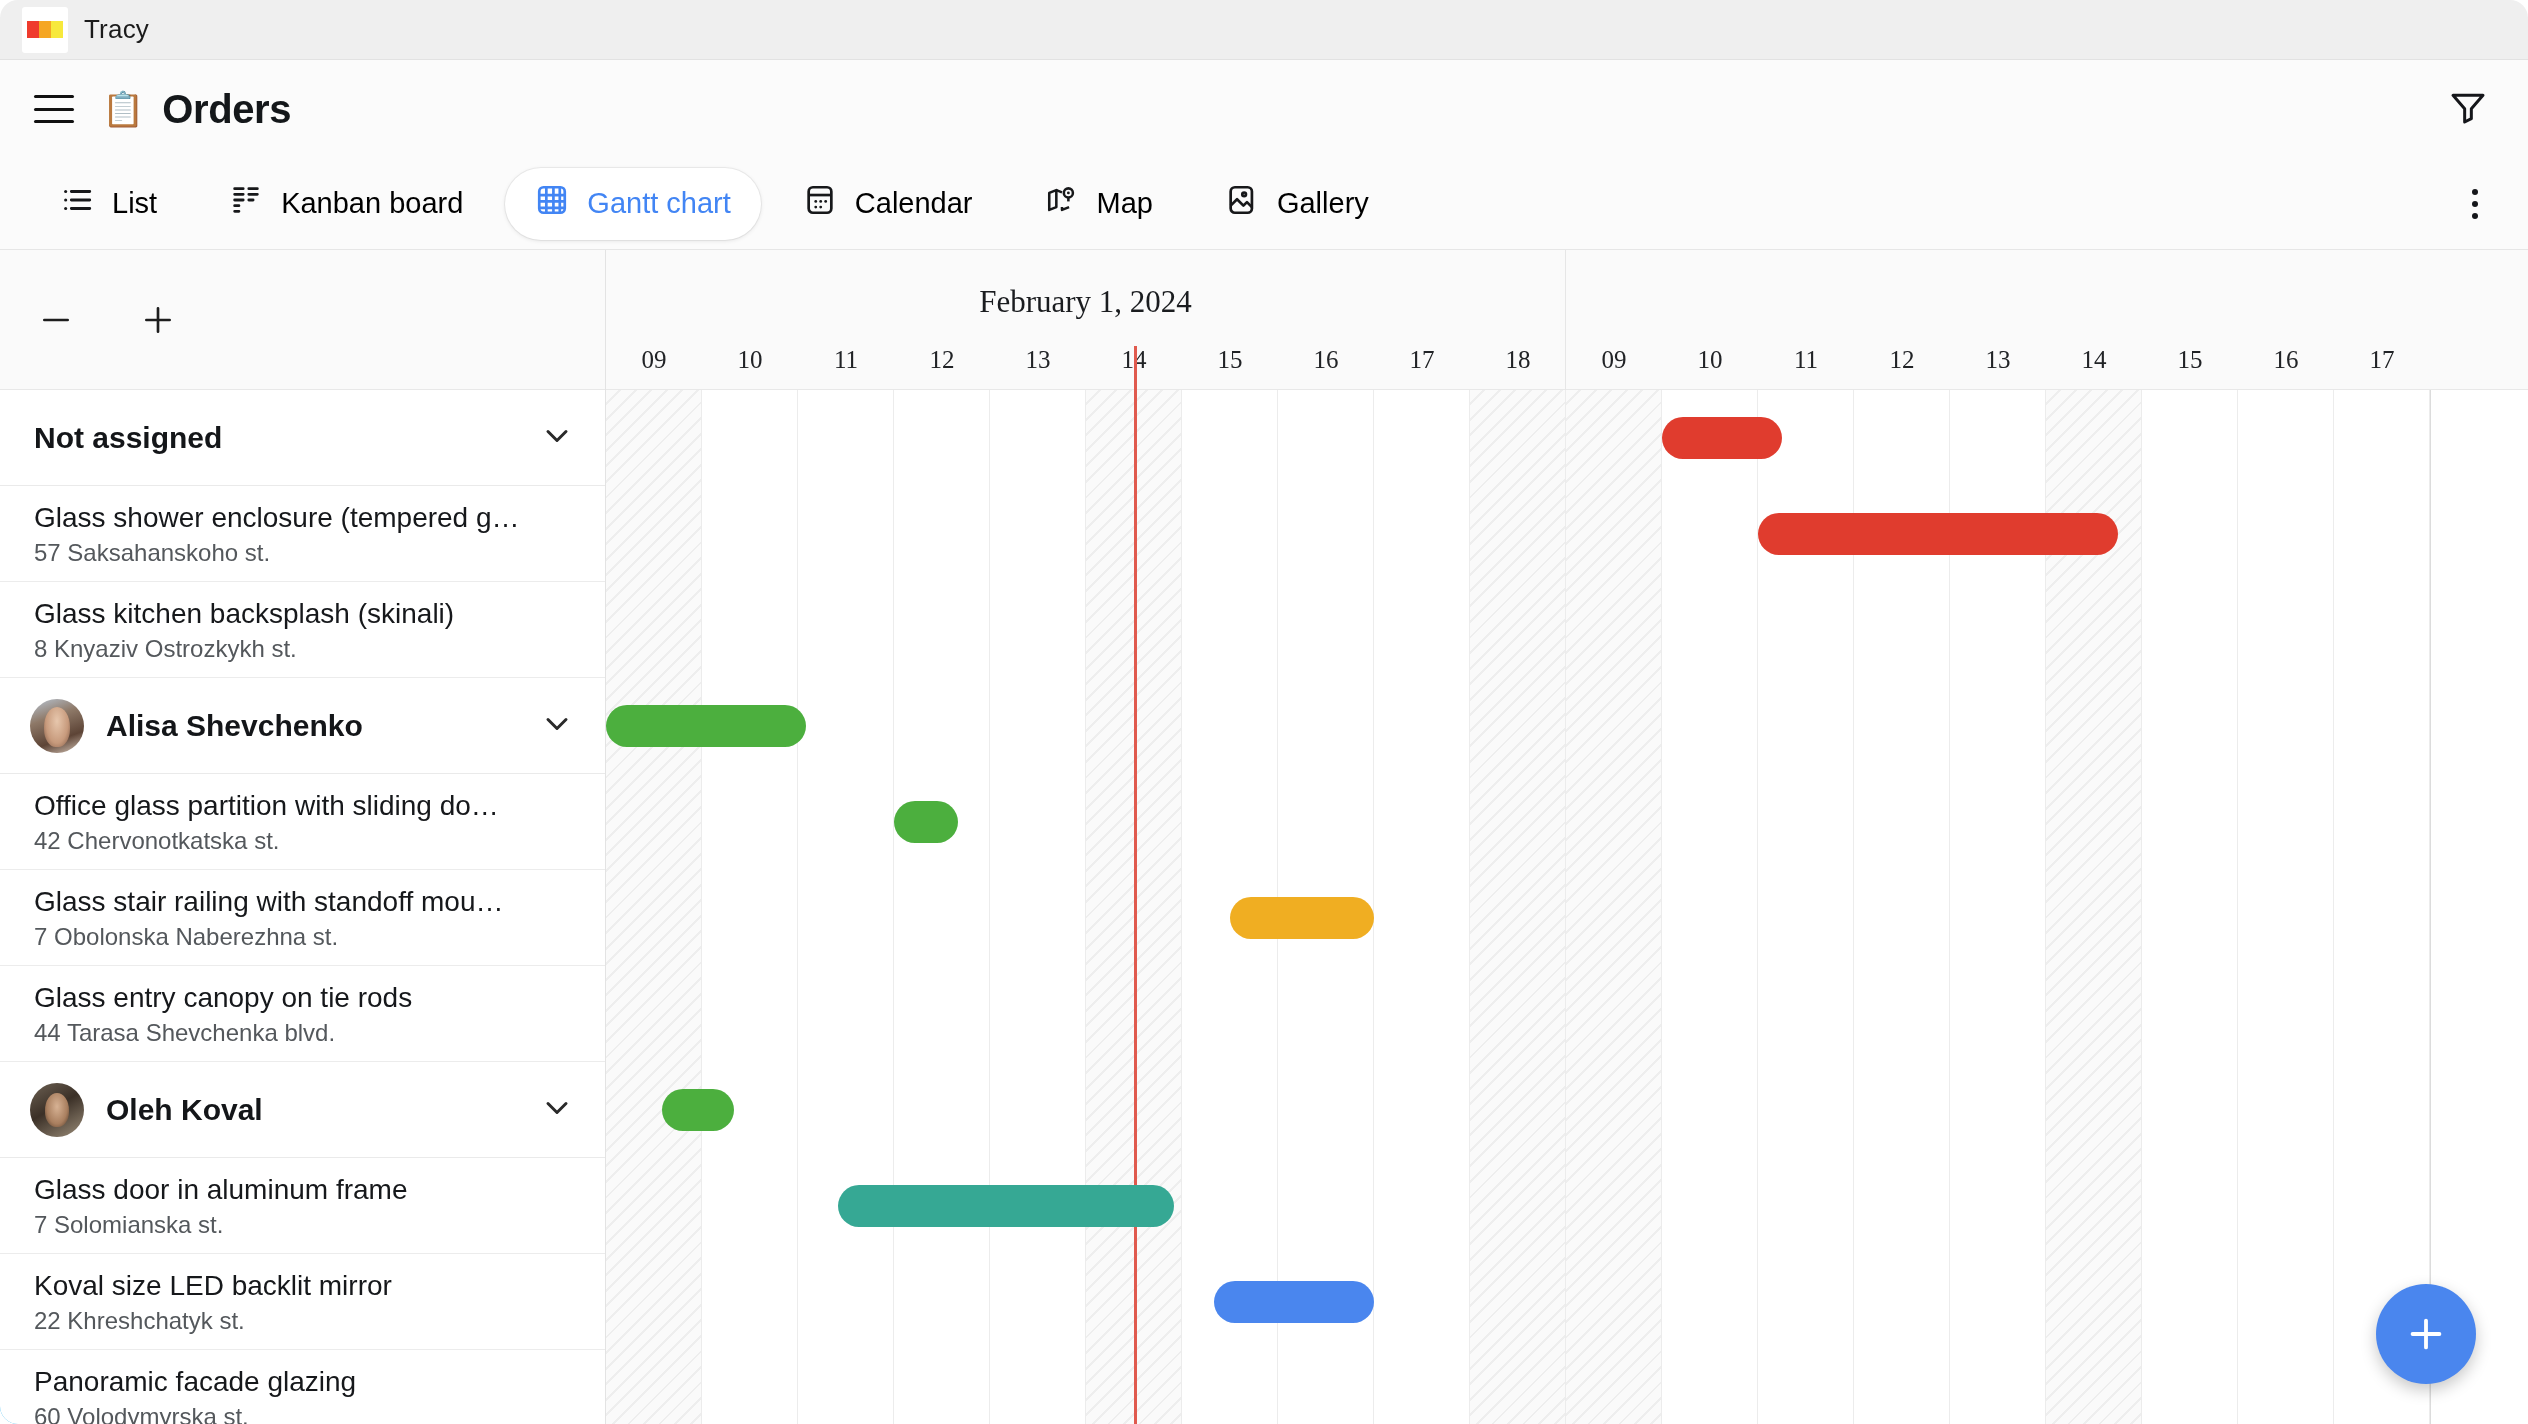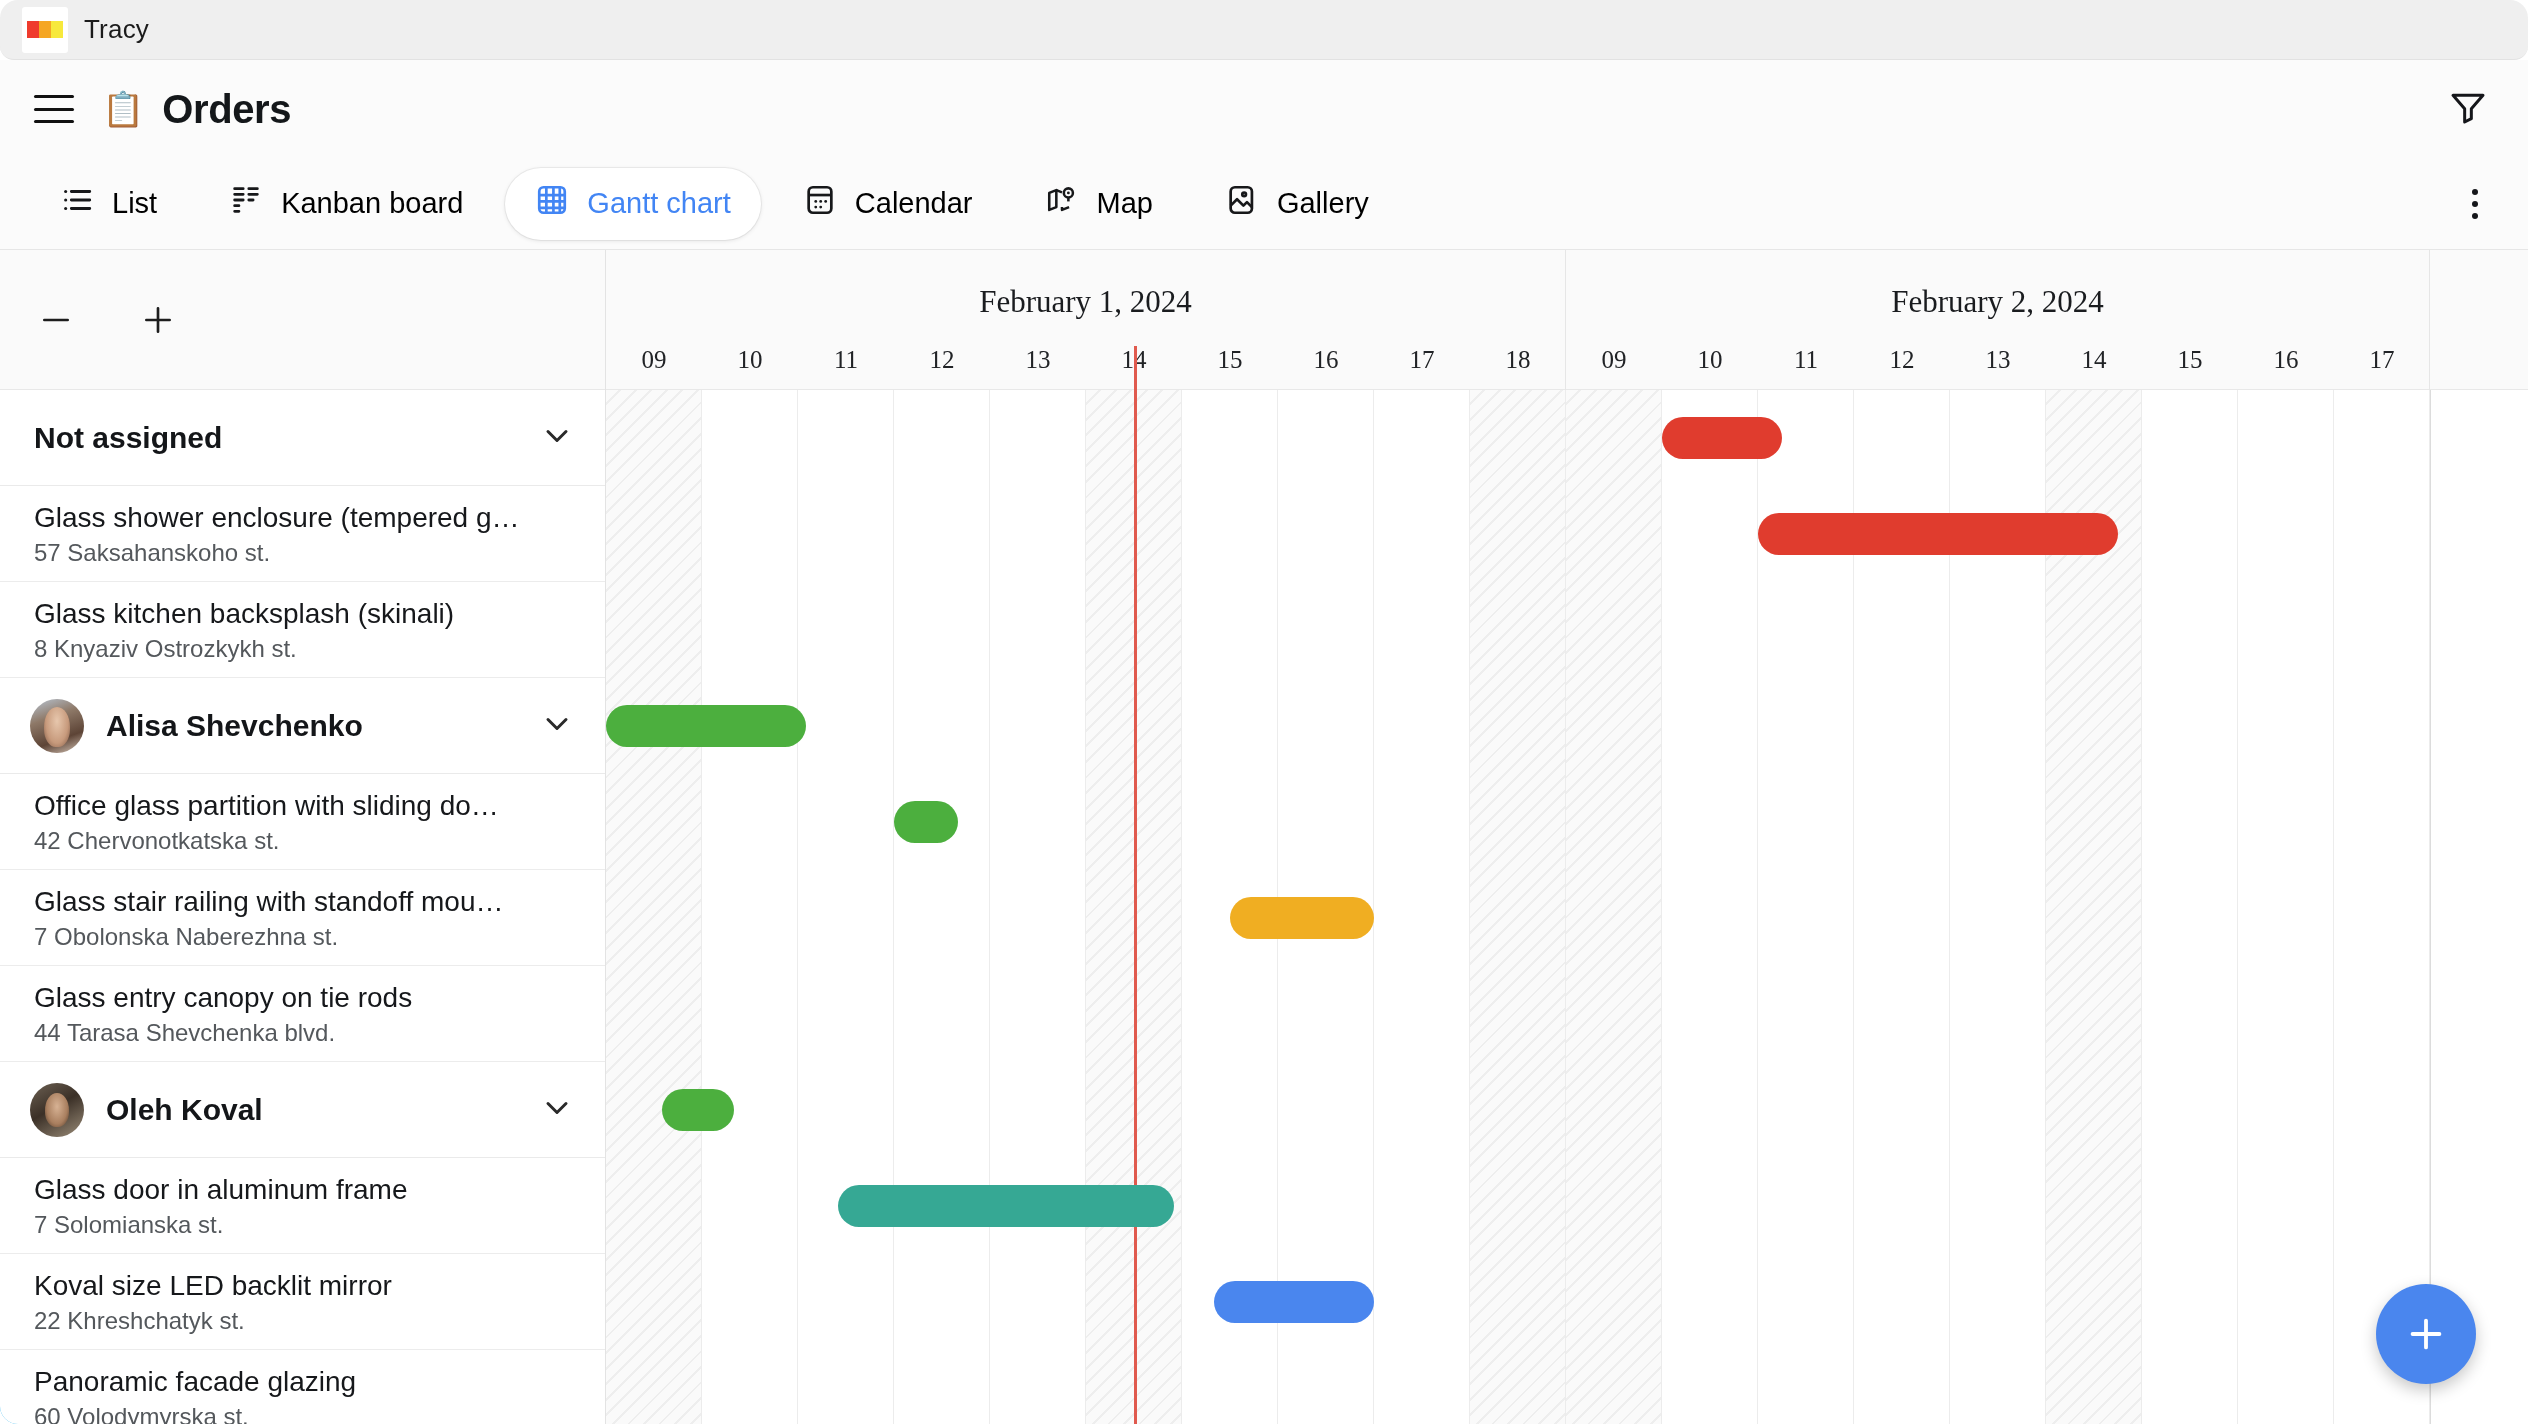--- a/index.html
+++ b/index.html
@@ -18,21 +18,20 @@
     border-radius: 18px;
     overflow: hidden;
   }
   .titlebar {
     height: 60px;
     background: #efefef;
     border-bottom: 1px solid #e2e2e2;
     display: flex; align-items: center;
     padding-left: 22px;
     gap: 16px;
-    border-radius: 14px;
   }
   .brand-mark {
     width: 46px; height: 46px;
     background: #ffffff;
     border-radius: 3px;
     display: flex; flex-direction: column; justify-content: center;
     padding: 13px 5px;
   }
   .brand-stripes { display: flex; height: 17px; width: 100%; }
   .brand-stripes i { flex: 1; display: block; }
@@ -423,23 +422,20 @@
           <div class="hour-label" style="left: 48px;">09</div>
           <div class="hour-label" style="left: 144px;">10</div>
           <div class="hour-label" style="left: 240px;">11</div>
           <div class="hour-label" style="left: 336px;">12</div>
           <div class="hour-label" style="left: 432px;">13</div>
           <div class="hour-label" style="left: 528px;">14</div>
           <div class="hour-label" style="left: 624px;">15</div>
           <div class="hour-label" style="left: 720px;">16</div>
           <div class="hour-label" style="left: 816px;">17</div>
           <div class="hour-label" style="left: 912px;">18</div>
-          <div class="day-cell" style="left: 960px; width: 864px;">
-            <div class="day-label">February 2, 2024</div>
-          </div>
           <div class="hour-label" style="left: 1008px;">09</div>
           <div class="hour-label" style="left: 1104px;">10</div>
           <div class="hour-label" style="left: 1200px;">11</div>
           <div class="hour-label" style="left: 1296px;">12</div>
           <div class="hour-label" style="left: 1392px;">13</div>
           <div class="hour-label" style="left: 1488px;">14</div>
           <div class="hour-label" style="left: 1584px;">15</div>
           <div class="hour-label" style="left: 1680px;">16</div>
           <div class="hour-label" style="left: 1776px;">17</div>
           <div class="nowline" style="left: 528px; top: 96px; height: 44px; bottom: auto; position: absolute;"></div>

